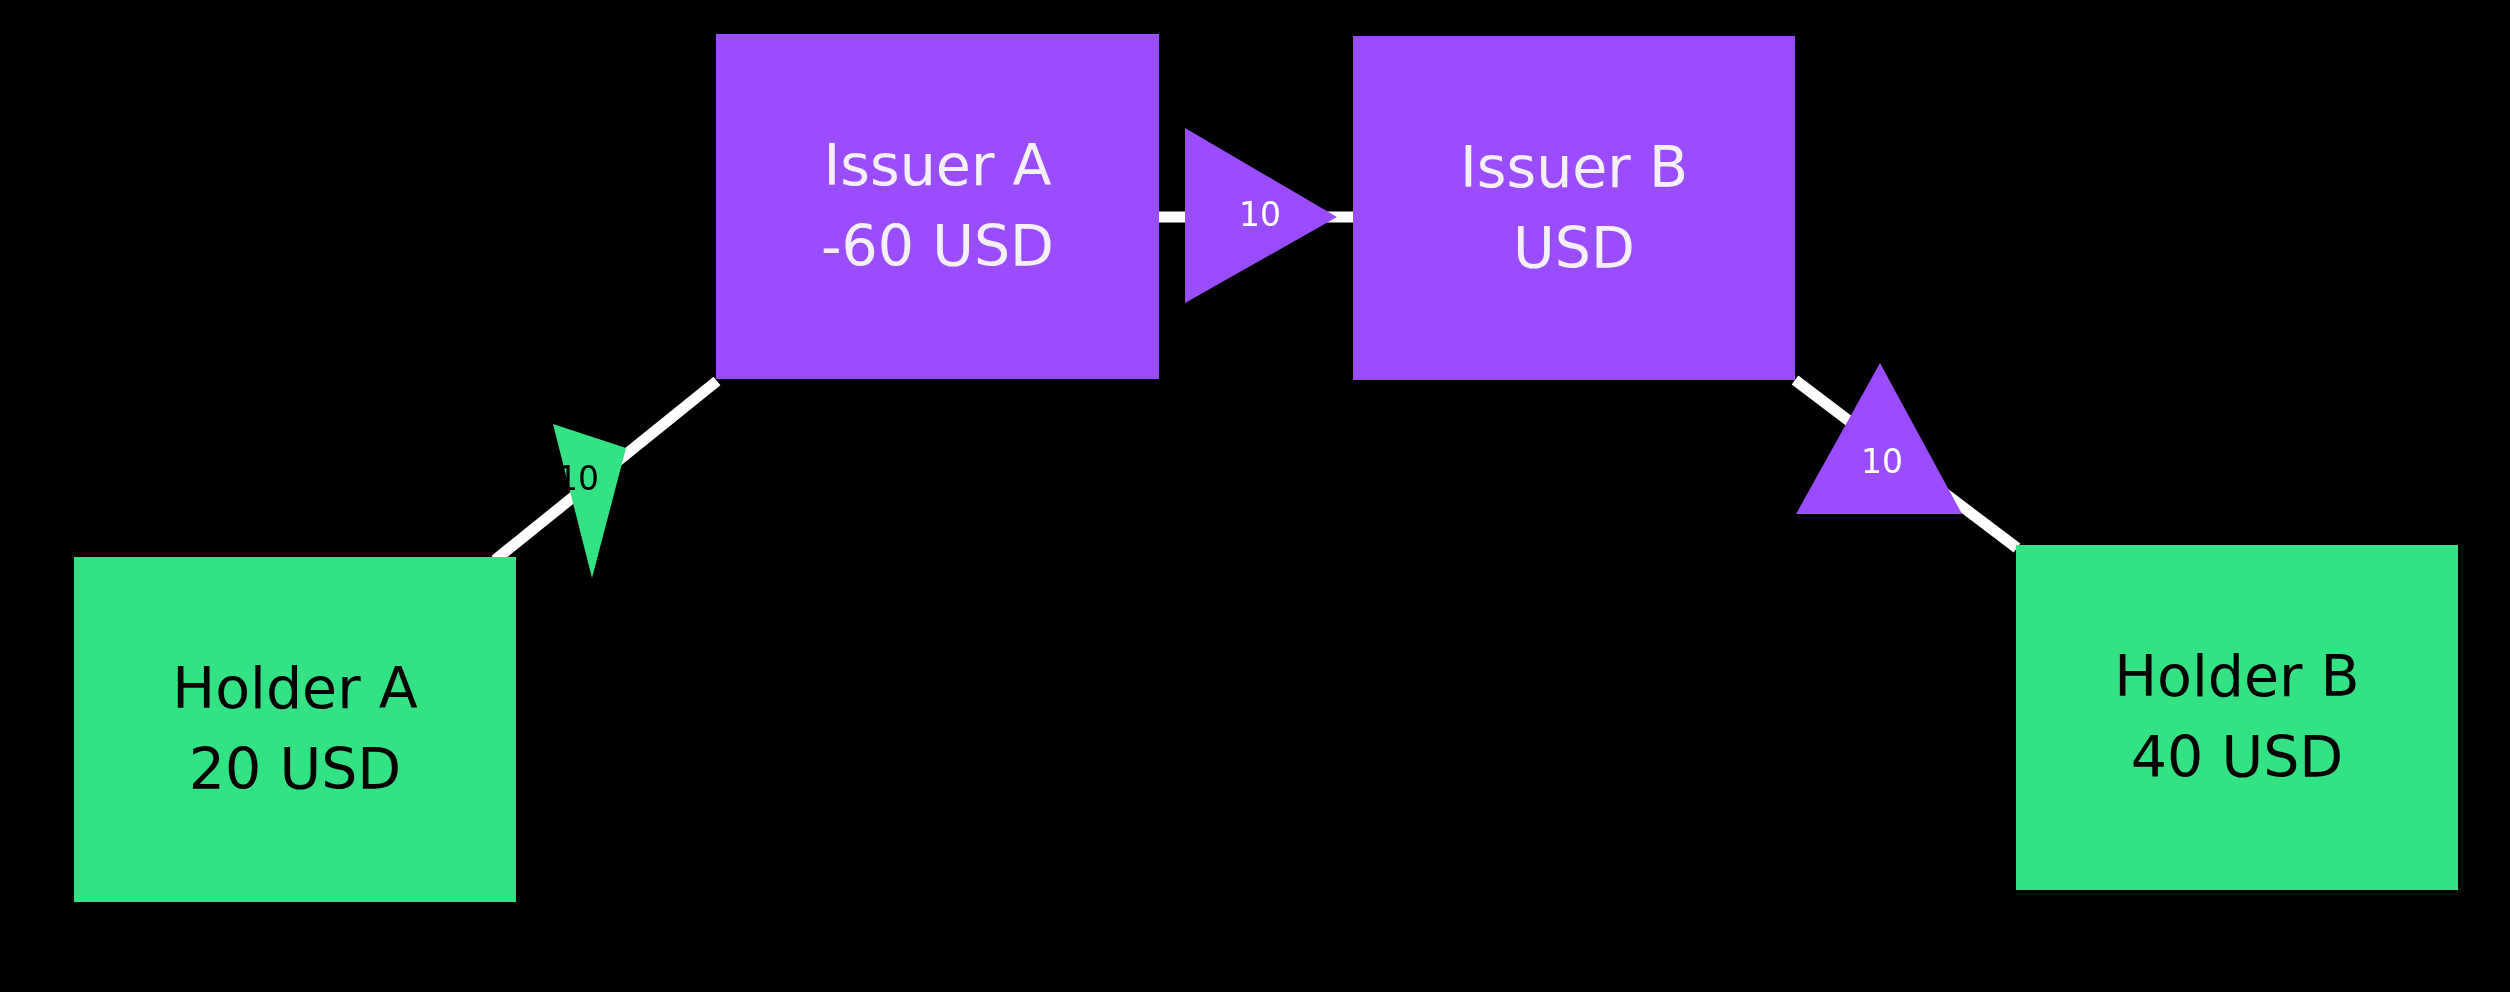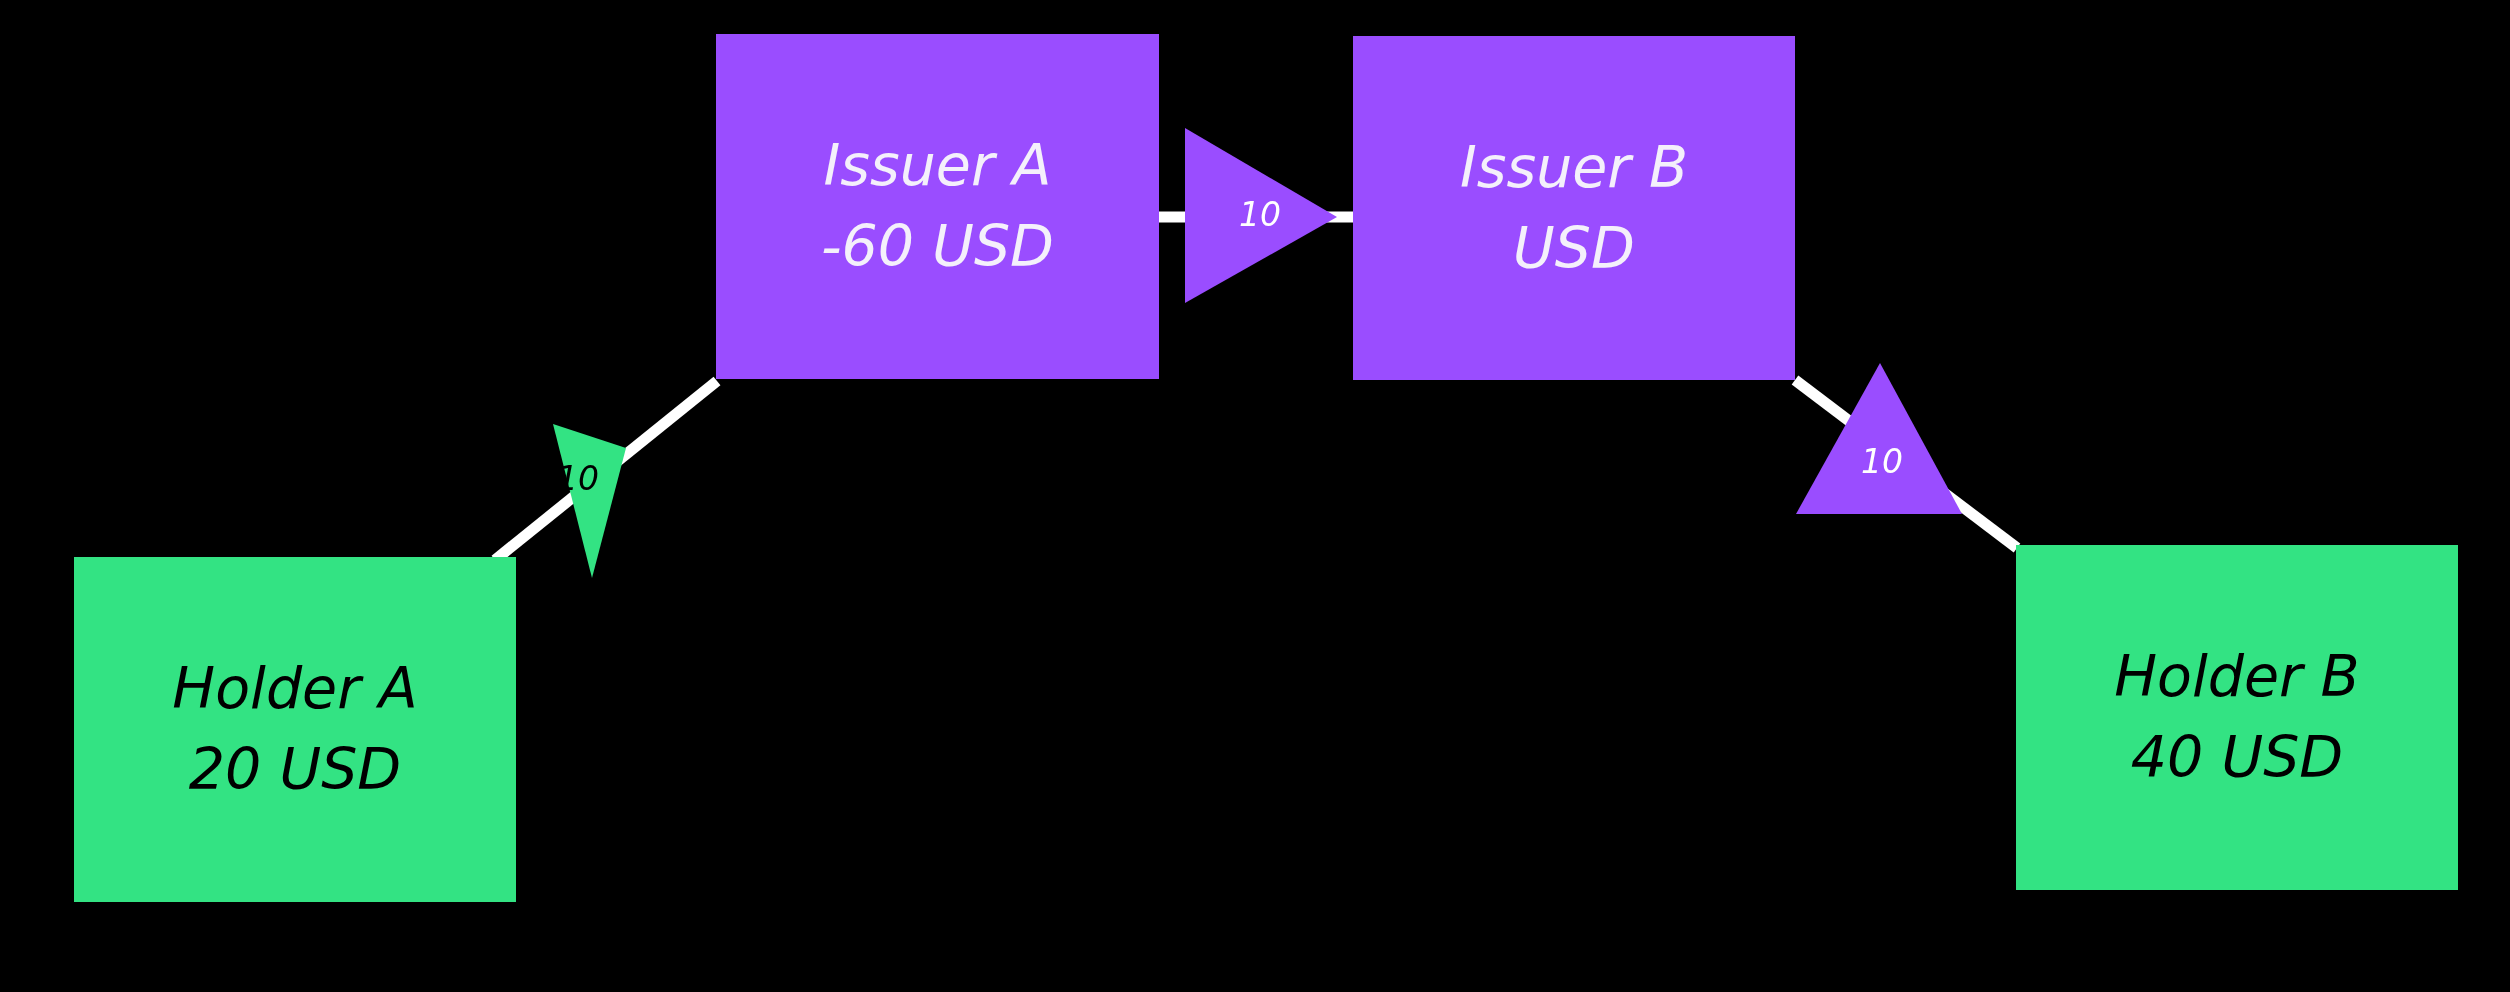--- a/index.html
+++ b/index.html
@@ -50,21 +50,21 @@
     font-weight: 400;
     text-anchor: middle;
     dominant-baseline: middle;
   }
   .edge-label.light { fill: #ffffff; }
   .edge-label.dark  { fill: #000000; }
 </style>
 </head>
 <body style="width: 2510px; height: 992px; background: rgb(0, 0, 0);">
 
-<div id="diagram-canvas" style="width: 2510px; height: 992px; background: #8b5cf6; font-style: italic;">
+<div id="diagram-canvas" style="width: 2510px; height: 992px; background: #8b5cf6;">
 
   <svg id="diagram-svg" viewBox="0 0 2510 992" xmlns="http://www.w3.org/2000/svg" style="width: 2510px; height: 992px;">
 
     <rect id="bg-rect" x="0" y="0" width="2510" height="992" fill="#000000"></rect>
 
     <g>
       <line class="edge-line" id="edge-line-0" x1="495" y1="560" x2="717" y2="381" stroke="#ffffff"></line>
       <line class="edge-line" id="edge-line-1" x1="1159" y1="217" x2="1353" y2="217" stroke="#ffffff"></line>
       <line class="edge-line" id="edge-line-2" x1="1795" y1="380" x2="2017" y2="548" stroke="#ffffff"></line>
     </g>

